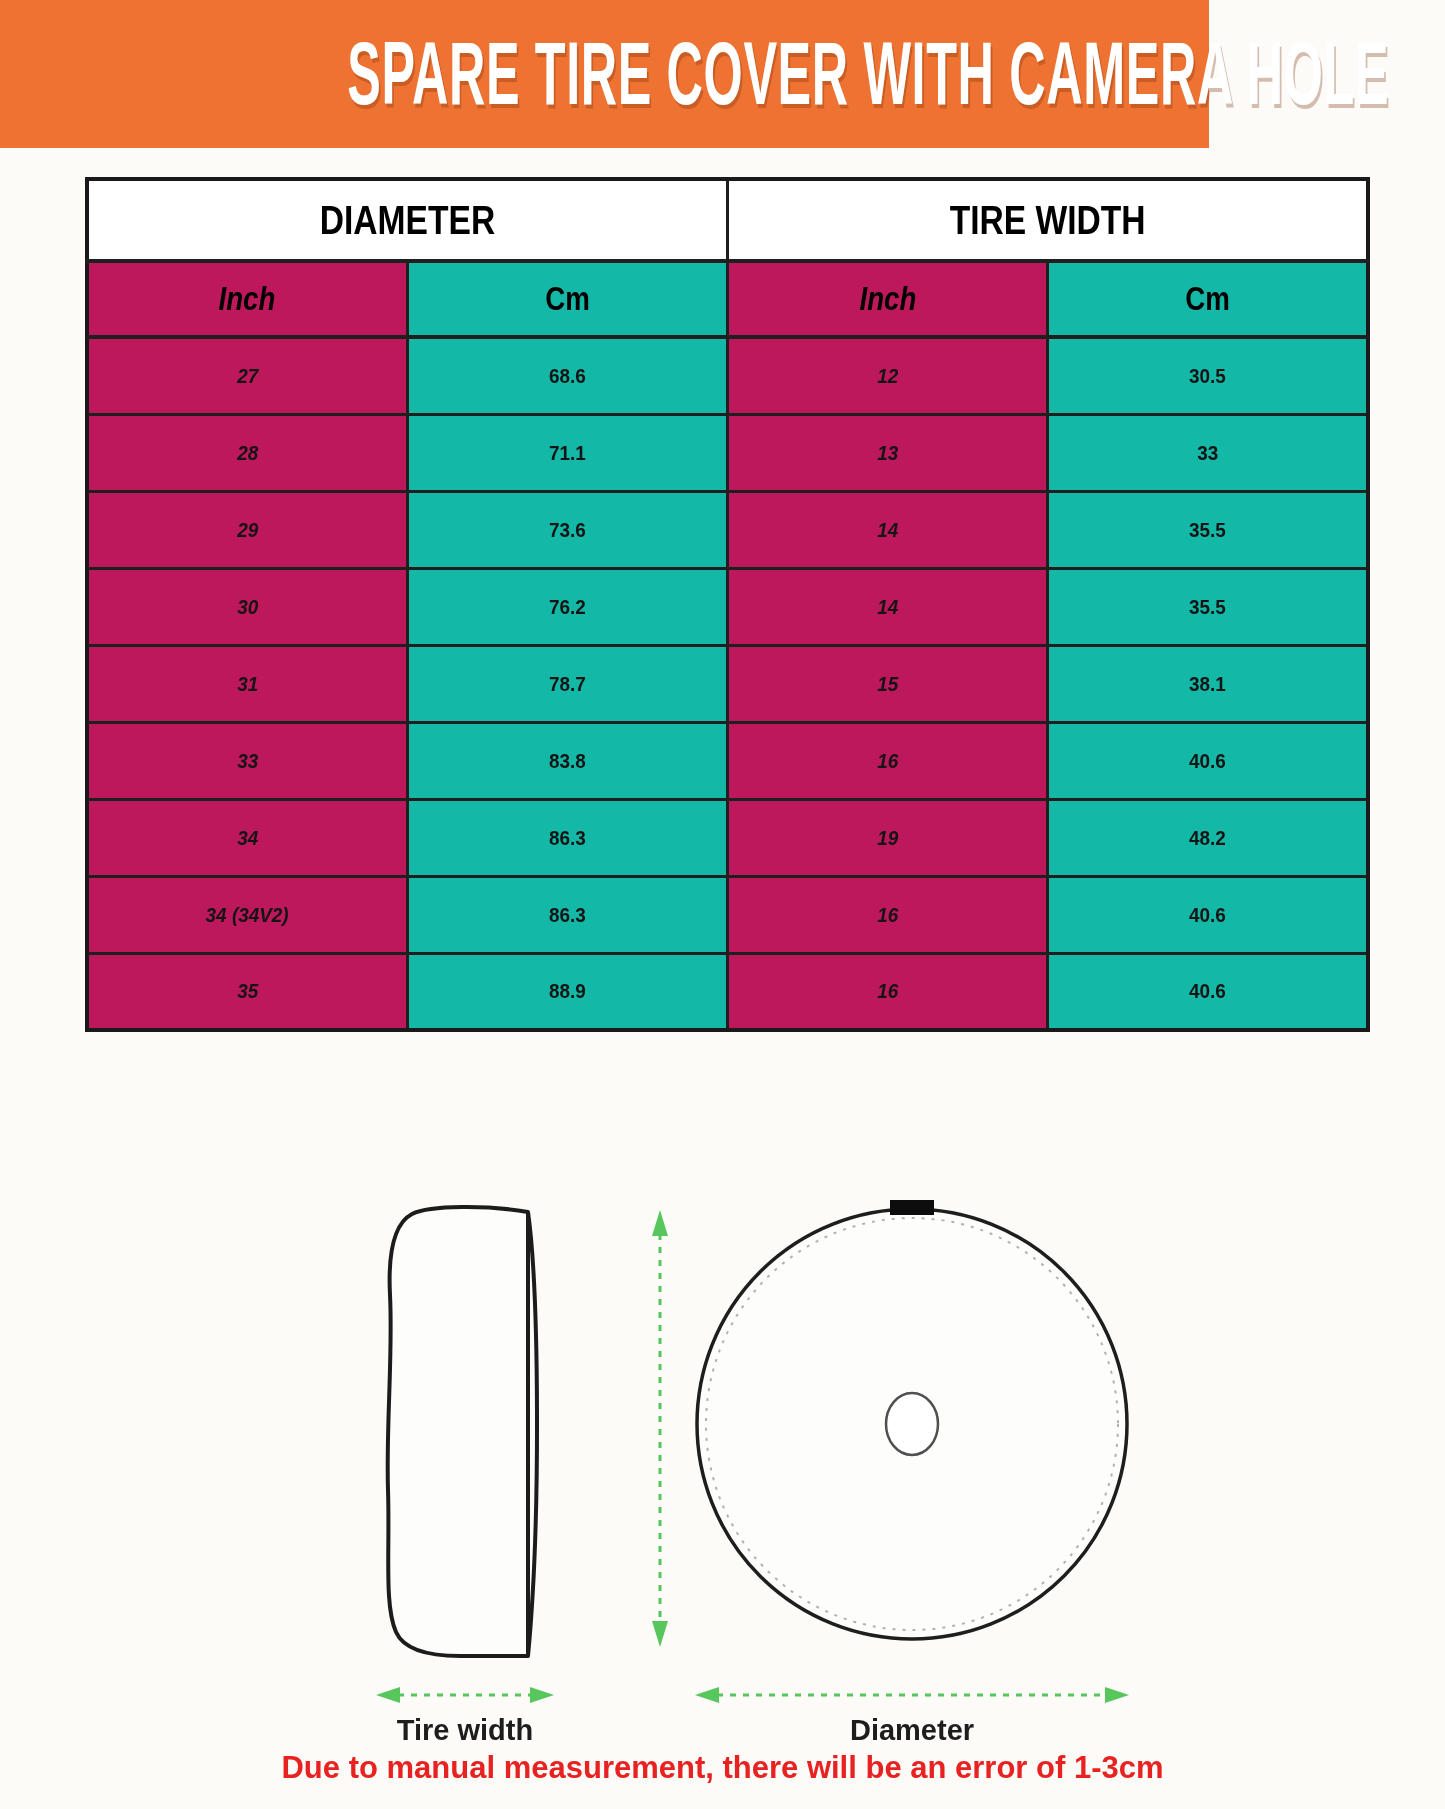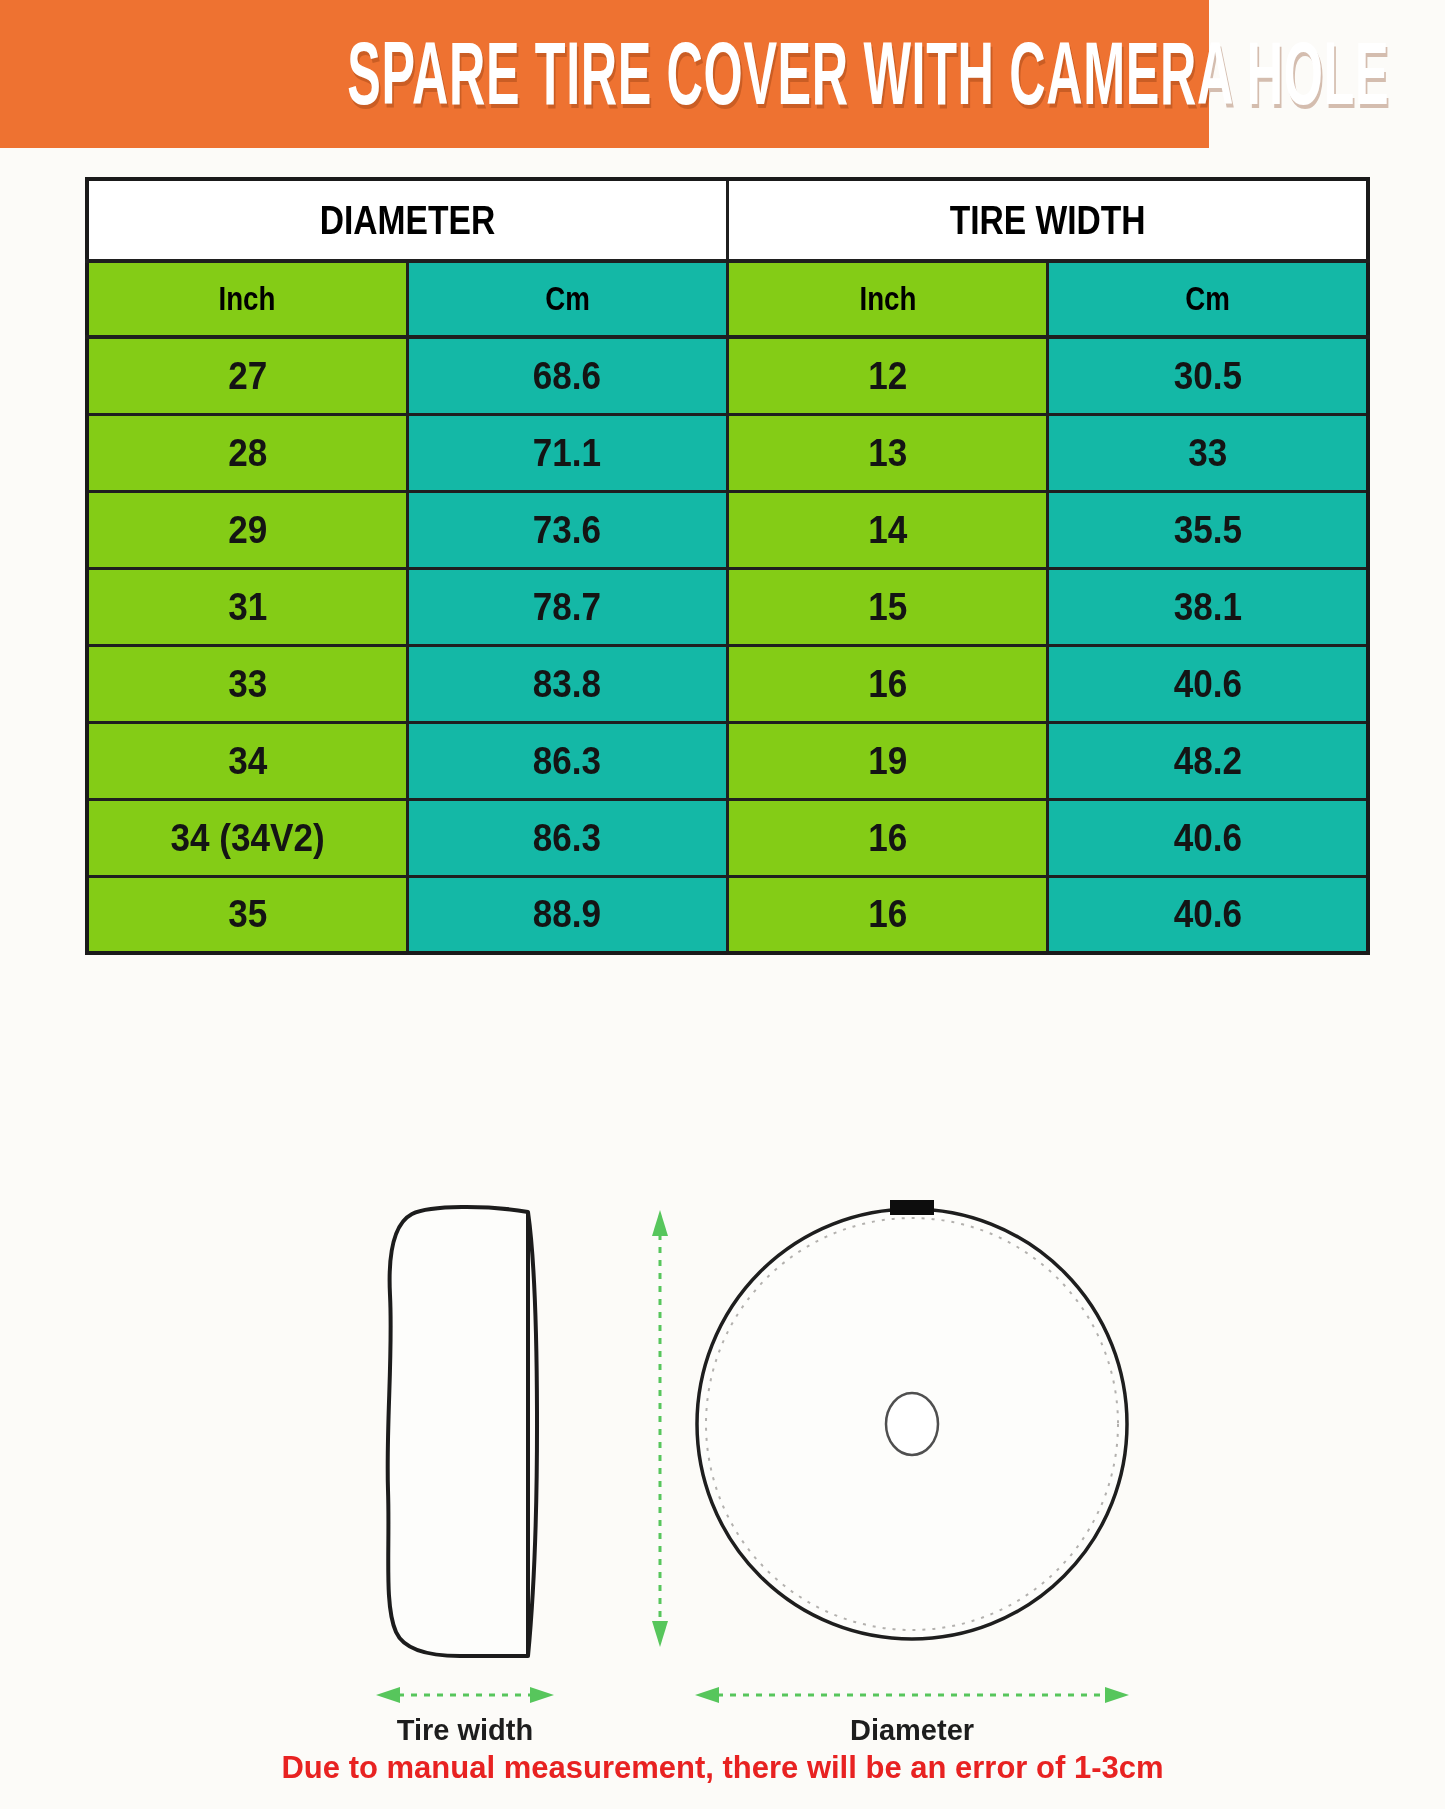--- a/index.html
+++ b/index.html
@@ -19,22 +19,22 @@
   table.size-table { position:absolute; left:85px; top:177px; width:1285px;
                      border-collapse:collapse; table-layout:fixed;
                      border:4px solid #1a1a1a; background:#ffffff; }
   table.size-table td, table.size-table th { border:3px solid #1f1f1f; text-align:center; vertical-align:middle; padding:0; }
   tr.group-row { height:82px; }
   tr.sub-row   { height:76px; }
   tr.data-row  { height:77px; }
   tr.group-row th { font-size:40px; font-weight:800; background:#ffffff; border-bottom-width:4px; }
   tr.sub-row  th { font-size:33px; font-weight:700; border-bottom-width:4px; }
   .col-cm { background:#14b8a6; }
-  .col-inch { background:#84cc16; }
-  tr.data-row td { font-size:39px; }
+  .col-inch { background:#be185d;font-style:italic; }
+  tr.data-row td { font-size:21px; }
   .cond  { display:inline-block; transform:scaleX(0.84); white-space:nowrap; }
   .cond2 { display:inline-block; transform:scaleX(0.90); white-space:nowrap; font-weight:600; color:#141414; }
 
   
   .diagram-svg { position:absolute; left:0; top:1180px; width:1445px; height:570px; }
   .diagram-label { font-size:29px; font-weight:700; fill:#1d1d1d; }
 
   
   .footnote { position:absolute; left:0; top:1750px; width:1445px; text-align:center;
               font-size:31px; font-weight:700; color:#e82221; }
@@ -74,20 +74,26 @@
     </tr>
     <tr class="data-row">
       <td class="col-inch"><span class="cond2">28</span></td>
       <td class="col-cm"><span class="cond2">71.1</span></td>
       <td class="col-inch"><span class="cond2">13</span></td>
       <td class="col-cm"><span class="cond2">33</span></td>
     </tr>
     <tr class="data-row">
       <td class="col-inch"><span class="cond2">29</span></td>
       <td class="col-cm"><span class="cond2">73.6</span></td>
+      <td class="col-inch"><span class="cond2">14</span></td>
+      <td class="col-cm"><span class="cond2">35.5</span></td>
+    </tr>
+    <tr class="data-row">
+      <td class="col-inch"><span class="cond2">30</span></td>
+      <td class="col-cm"><span class="cond2">76.2</span></td>
       <td class="col-inch"><span class="cond2">14</span></td>
       <td class="col-cm"><span class="cond2">35.5</span></td>
     </tr>
     <tr class="data-row">
       <td class="col-inch"><span class="cond2">31</span></td>
       <td class="col-cm"><span class="cond2">78.7</span></td>
       <td class="col-inch"><span class="cond2">15</span></td>
       <td class="col-cm"><span class="cond2">38.1</span></td>
     </tr>
     <tr class="data-row">

